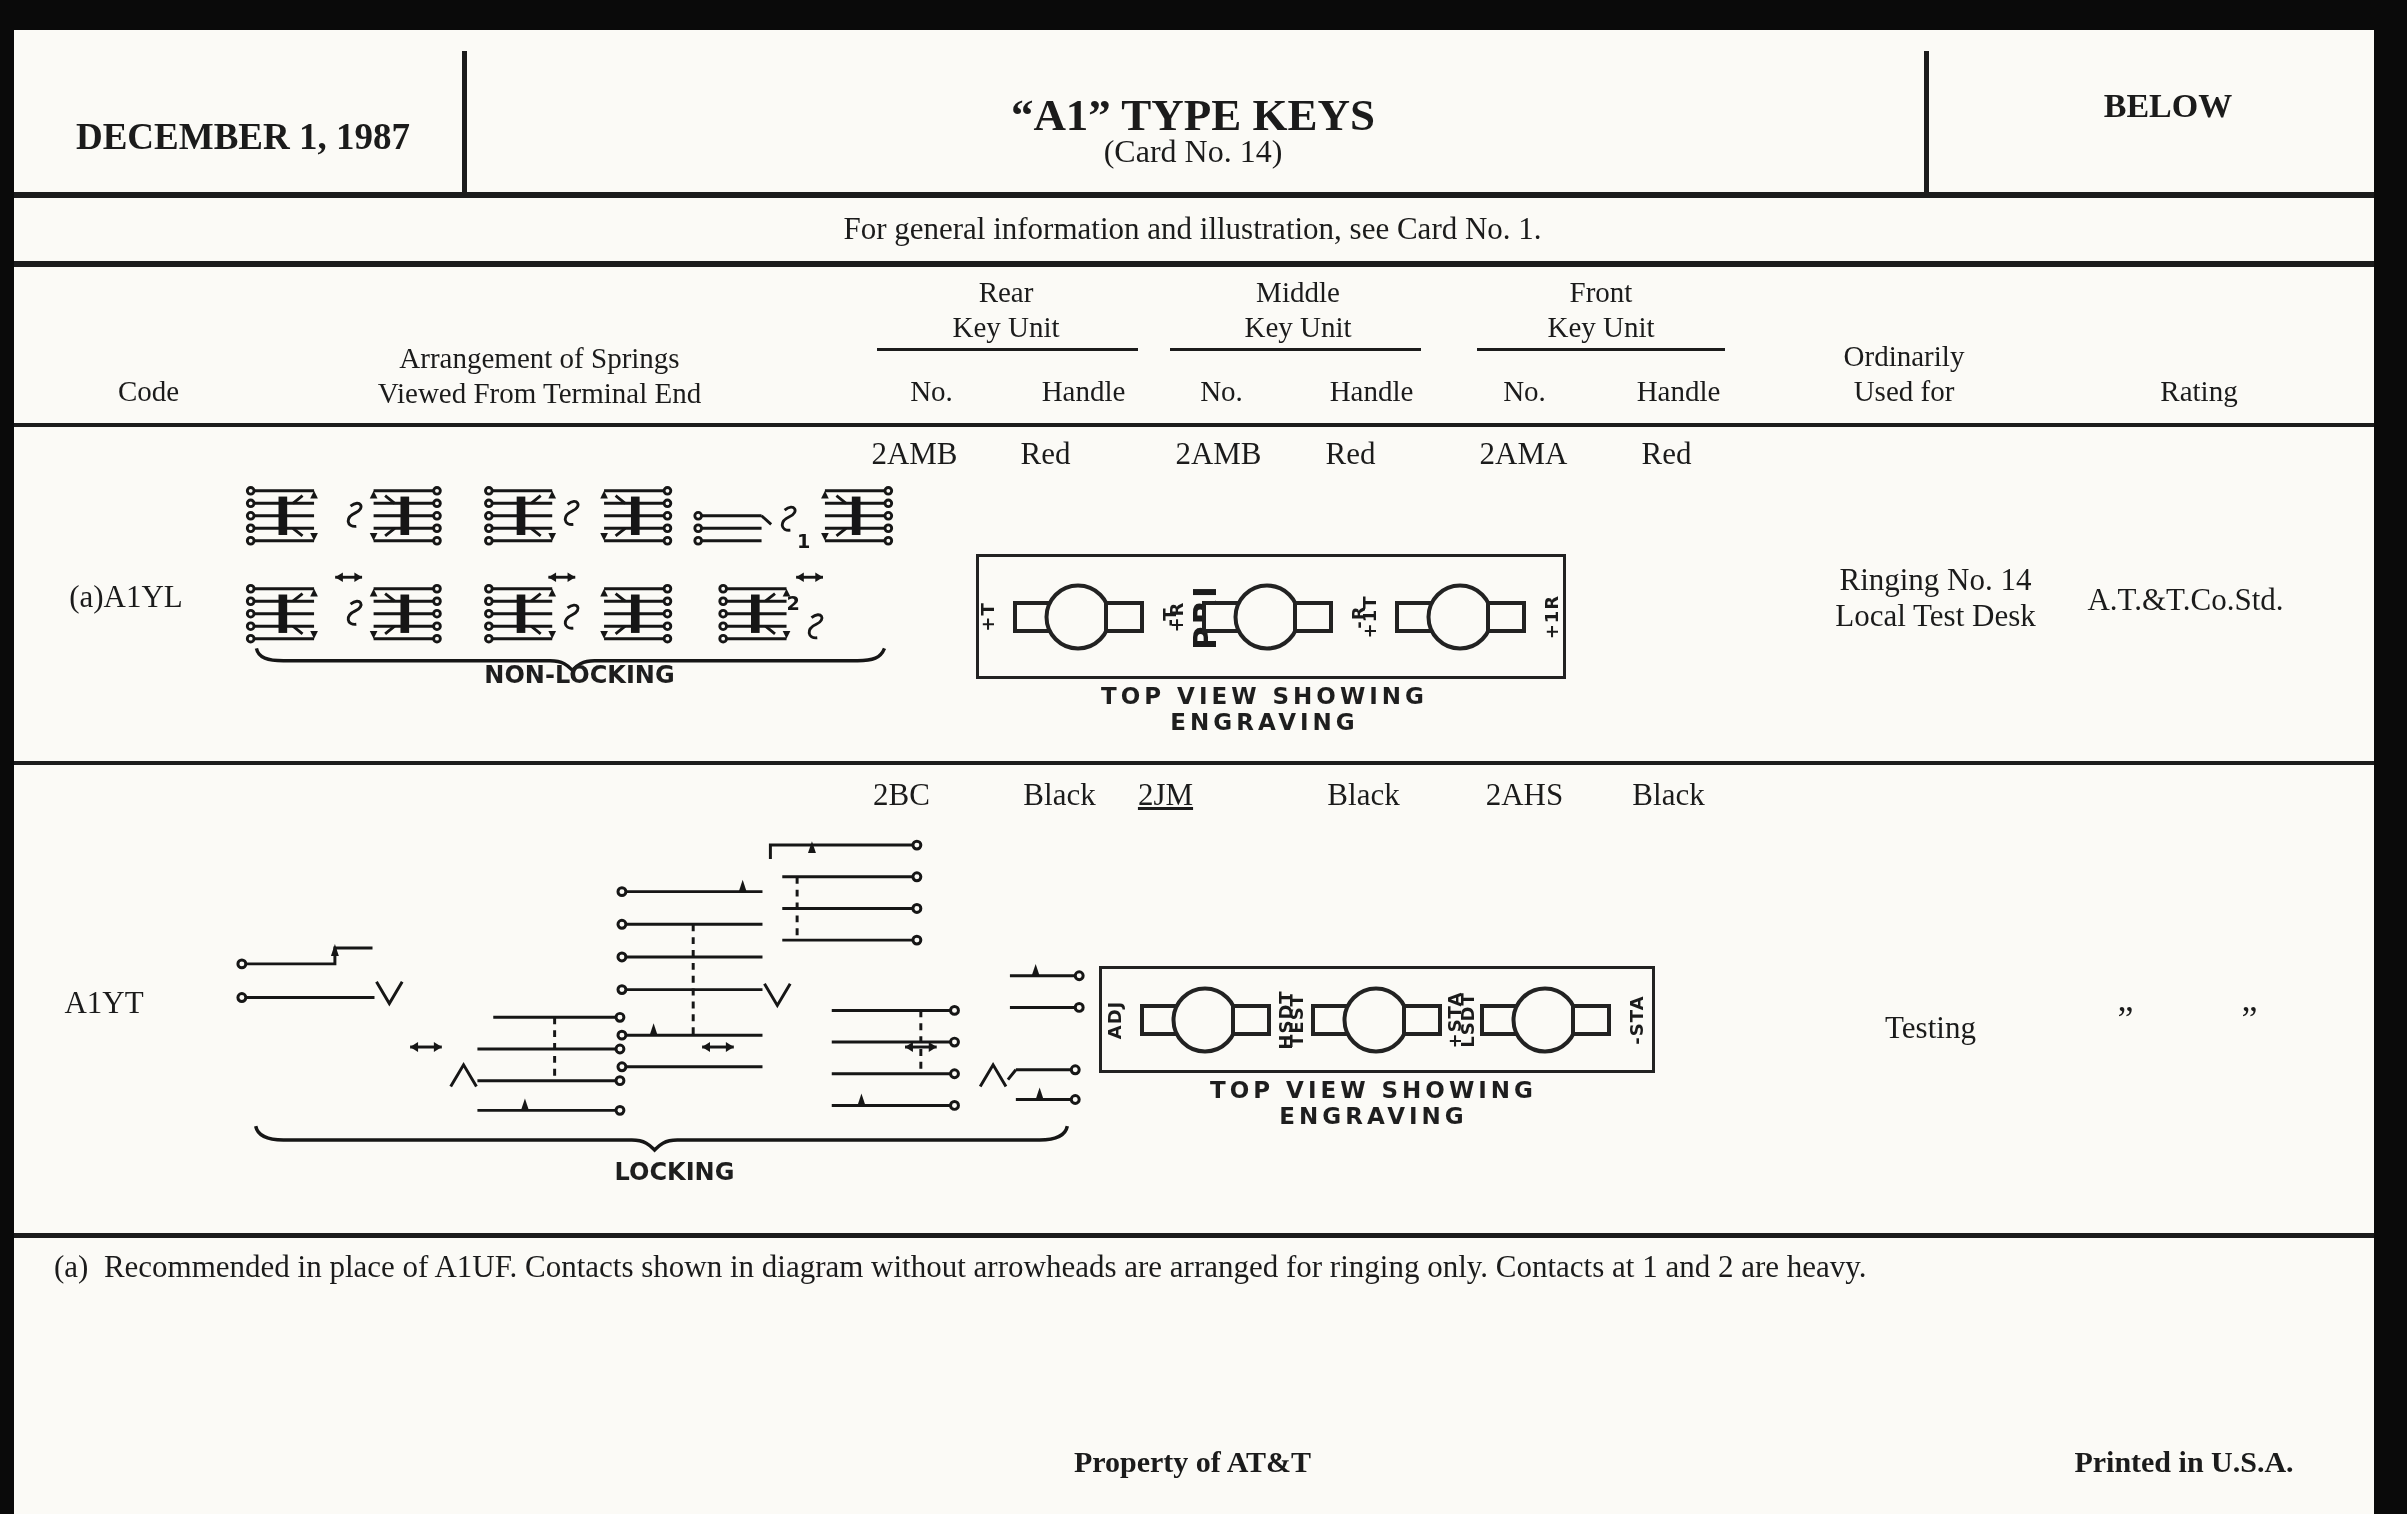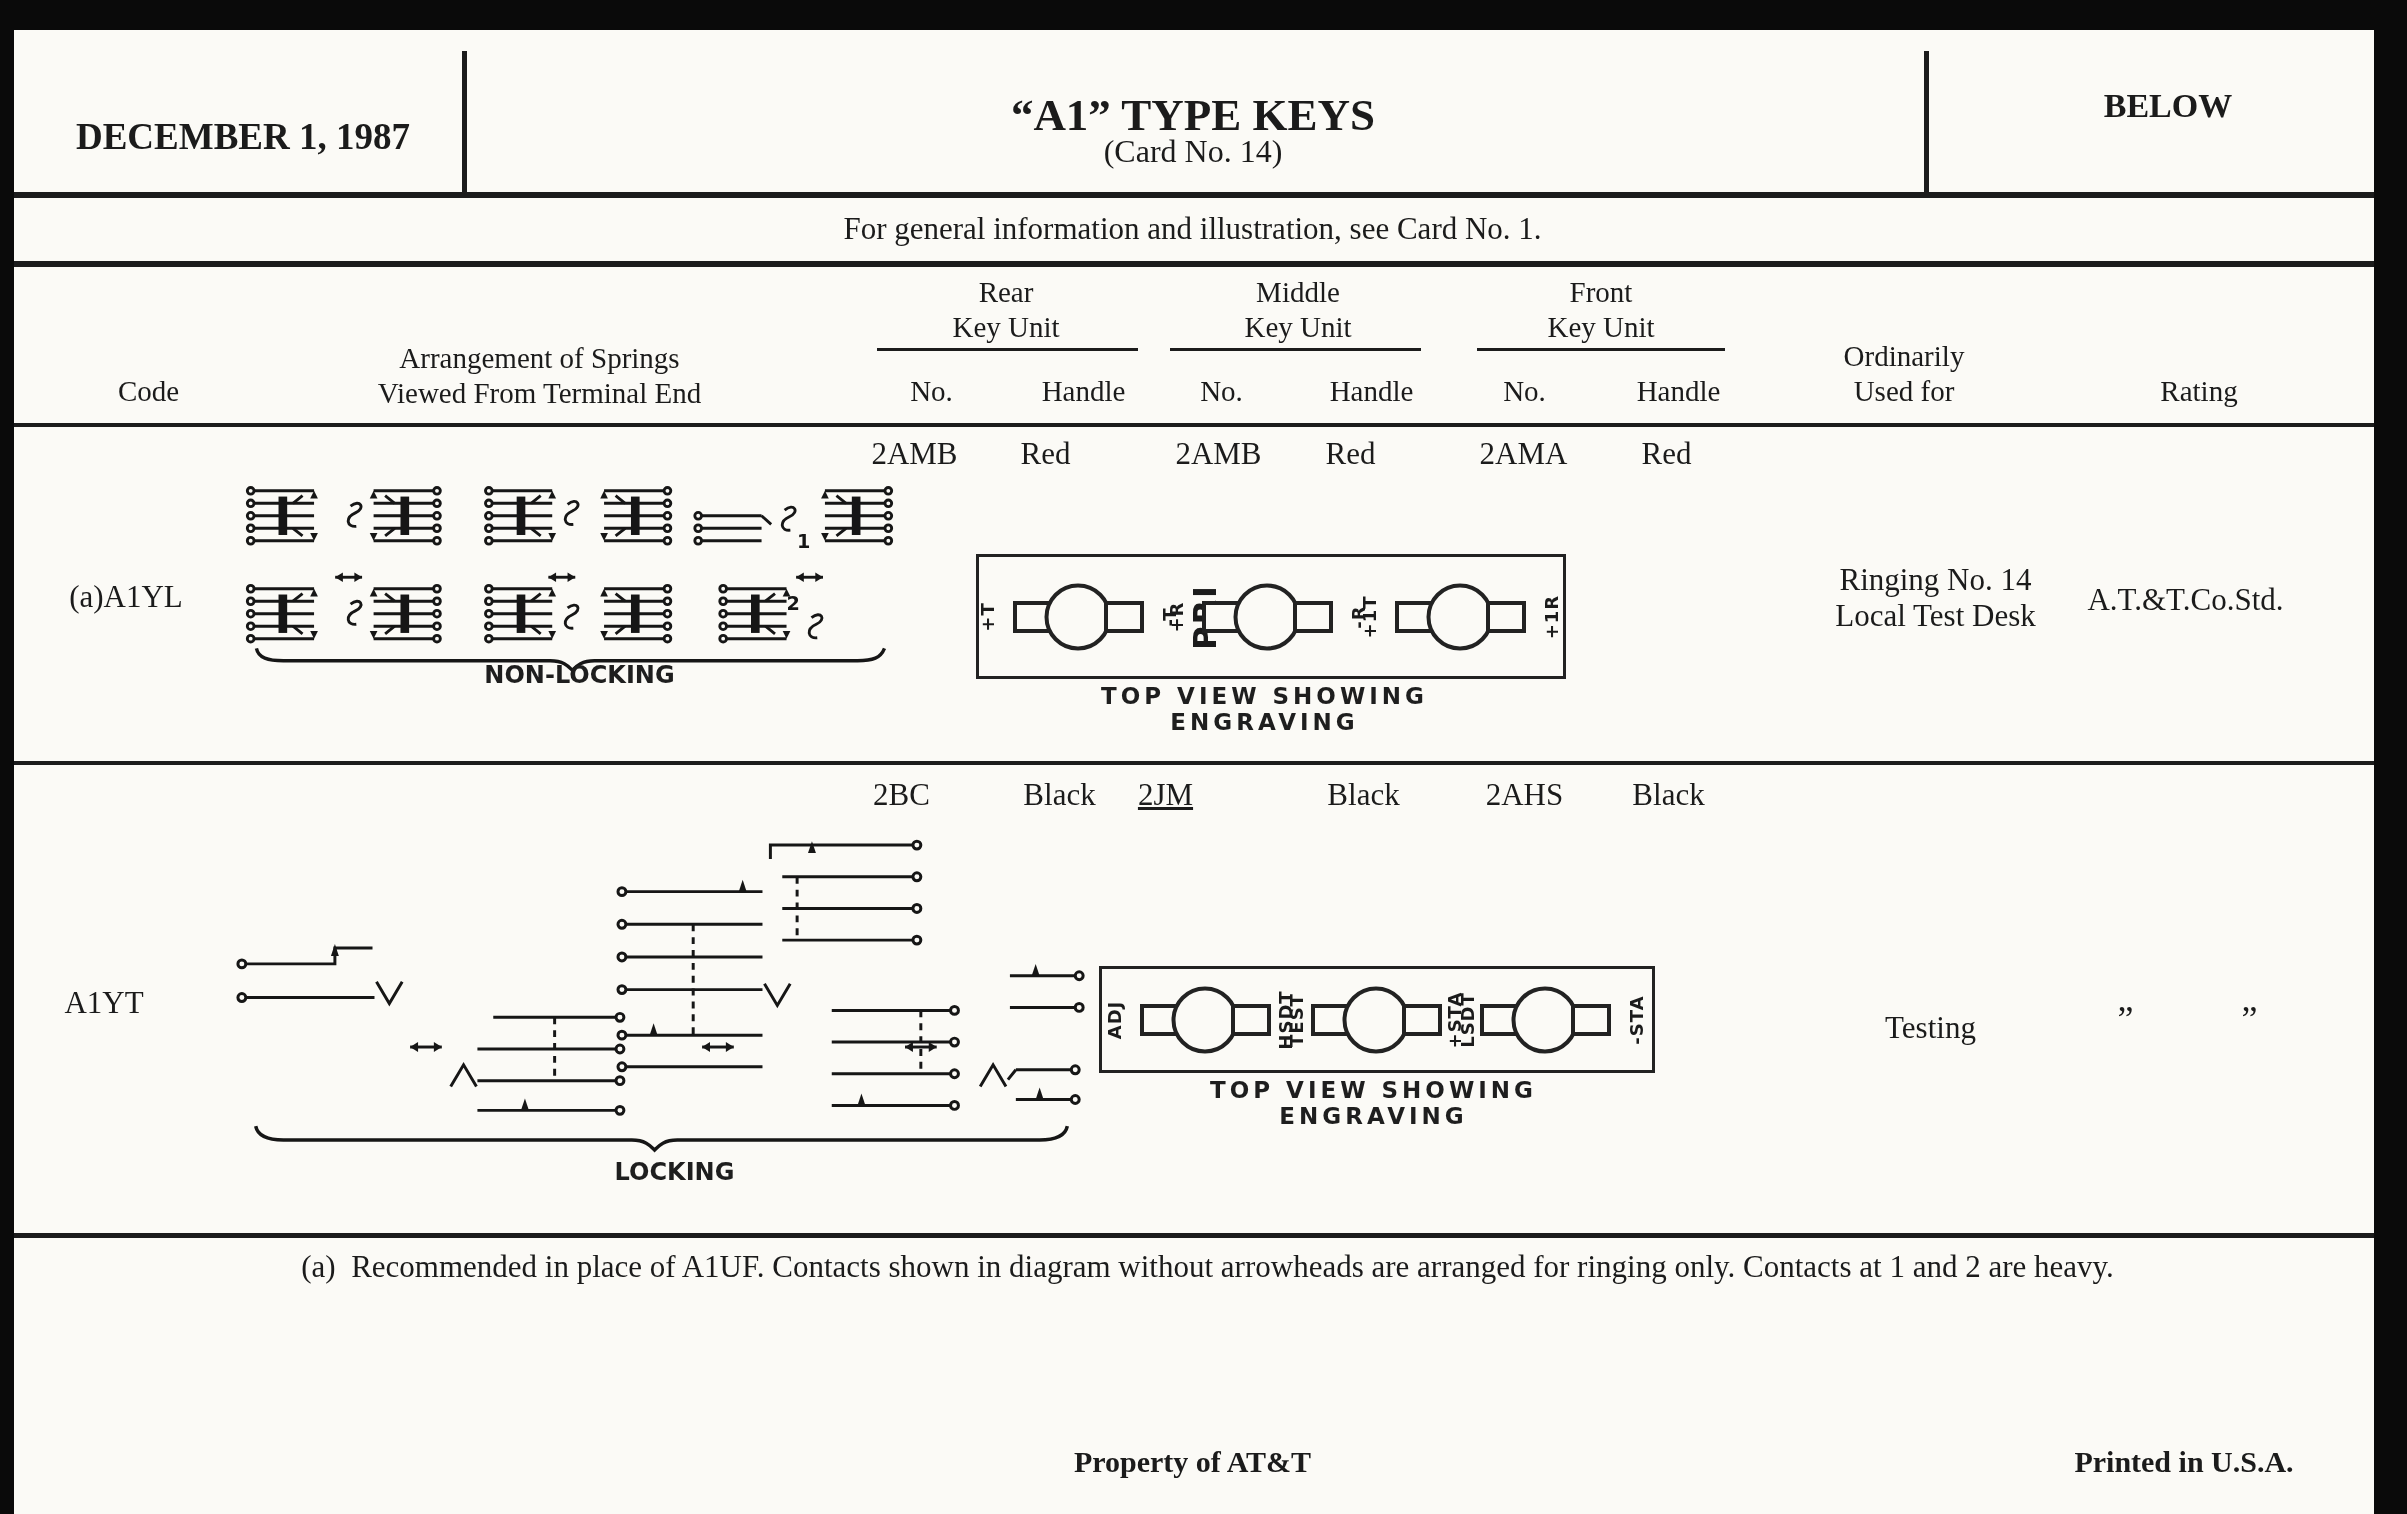--- a/index.html
+++ b/index.html
@@ -1,19 +1,19 @@
 <!DOCTYPE html>
 <html><head>
 <meta charset="utf-8">
 <style>
   html,body{margin:0;padding:0;background:#0a0a0a;}
   #stage{position:relative;width:2408px;height:1515px;background:#0a0a0a;overflow:hidden;
          font-family:"Liberation Serif","DejaVu Serif",serif;color:#1b1b1b;}
   #card{position:absolute;left:14px;top:30px;width:2360px;height:1485px;background:#fbfaf6;}
-  .abs{position:absolute;text-align:center;}
+  .abs{position:absolute;}
   .ctr{text-align:center;}
   .ser{font-family:"Liberation Serif","DejaVu Serif",serif;}
   .rule{position:absolute;background:#1c1c1c;}
   .b{font-weight:700;}
   .h29{font-size:29px;line-height:35px;}
   .h31{font-size:31px;line-height:36px;}
   .h34{font-size:34px;line-height:44px;}
   
   .ebox{position:absolute;border:3px solid #222;background:transparent;}
   .key{position:absolute;width:168px;height:109px;}

